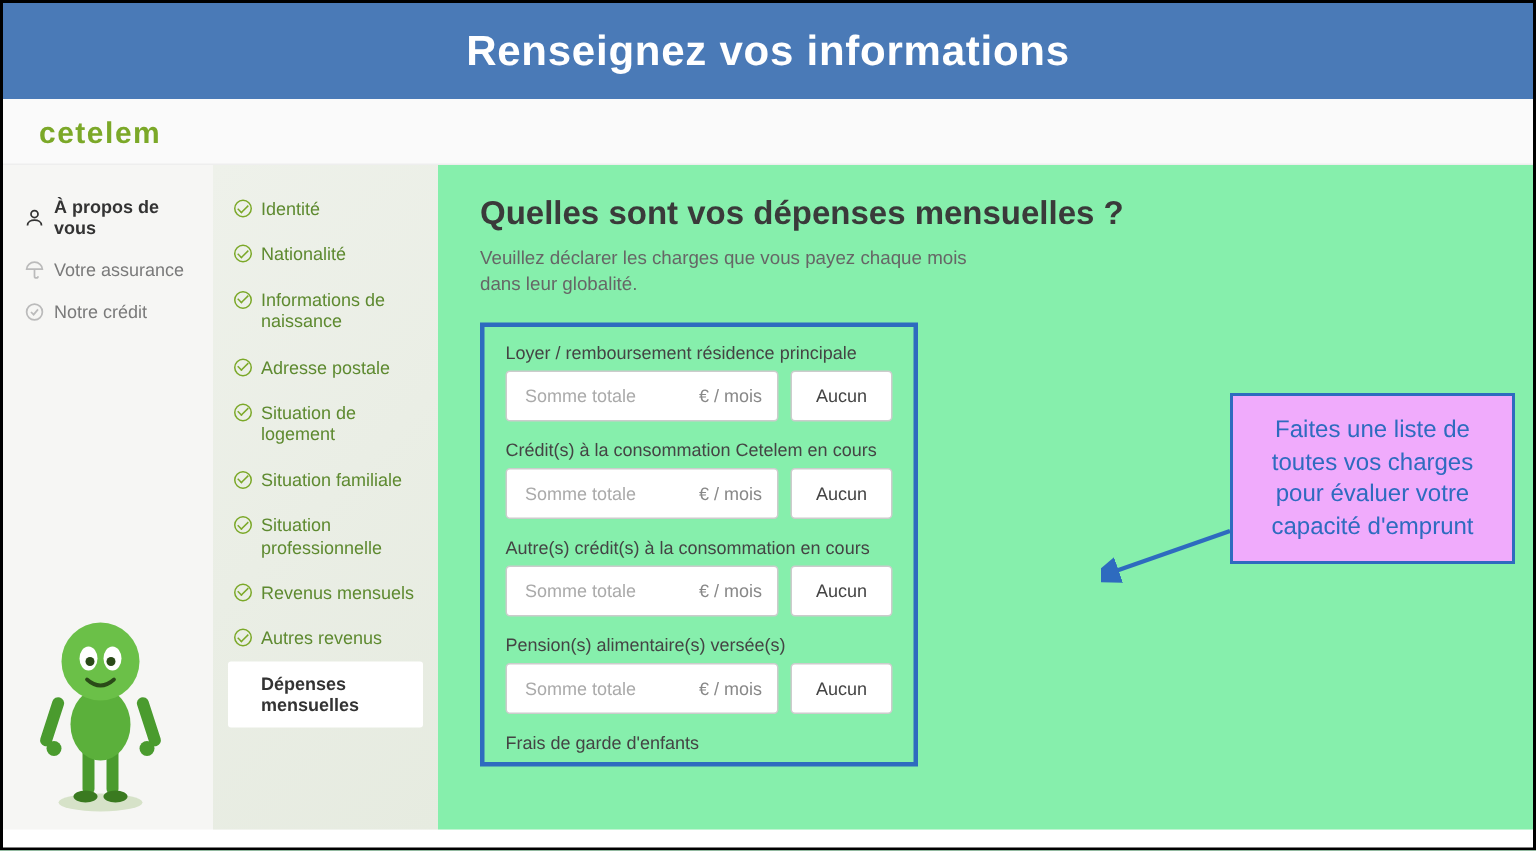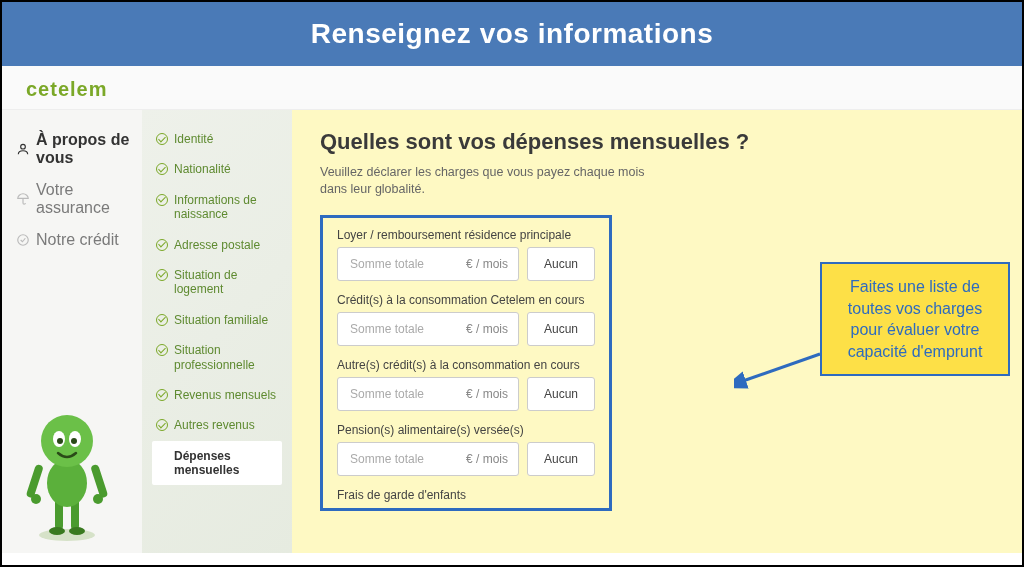--- a/index.html
+++ b/index.html
@@ -37,21 +37,21 @@
     letter-spacing: 1px;
   }
   .content {
     display: flex;
     height: calc(100% - 120px);
     background: #f6f6f4;
   }
   .nav-col {
     width: 140px;
     padding: 14px 6px 10px 14px;
-    font-size: 16px;
+    font-size: 12px;
     position: relative;
   }
   .nav-item {
     display: flex;
     align-items: center;
     gap: 6px;
     padding: 7px 0;
     color: #7a7a7a;
   }
   .nav-item.active {
@@ -108,21 +108,21 @@
   }
   .step.current {
     background: #fff;
     color: #333;
     font-weight: 700;
     border-radius: 2px;
   }
   .step.current .check { visibility: hidden; }
   .main-col {
     flex: 1;
-    background: #fef9c3;
+    background: #86efac;
     padding: 18px 28px;
     position: relative;
     overflow: hidden;
   }
   .main-title {
     font-size: 22px;
     font-weight: 700;
     color: #3a3a3a;
     margin: 0 0 8px;
     line-height: 1.25;
@@ -190,21 +190,21 @@
     font-size: 12px;
     color: #444;
     margin-bottom: 6px;
   }
   .callout {
     position: absolute;
     right: 12px;
     top: 260px;
     width: 190px;
     border: 2.5px solid #2e6bbf;
-    background: #fde047;
+    background: #f0abfc;
     padding: 12px 10px;
     color: #2e6bbf;
     font-size: 16px;
     text-align: center;
     line-height: 1.35;
   }
   .arrow {
     position: absolute;
     pointer-events: none;
   }

